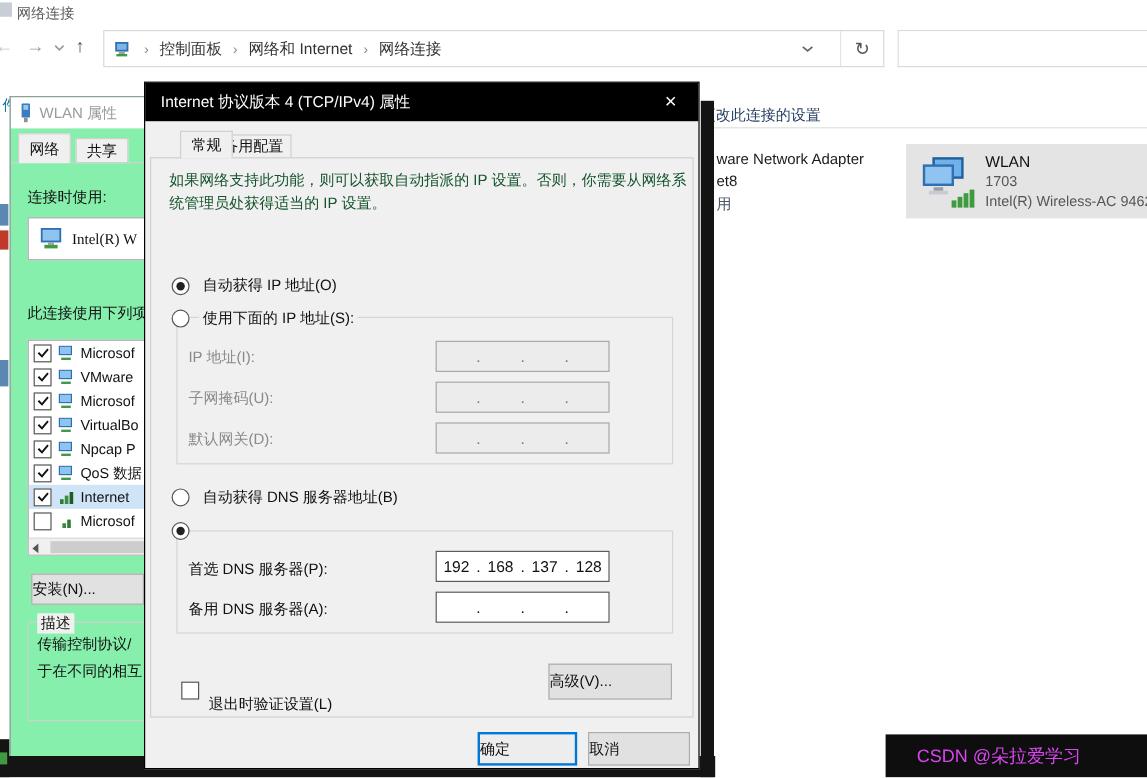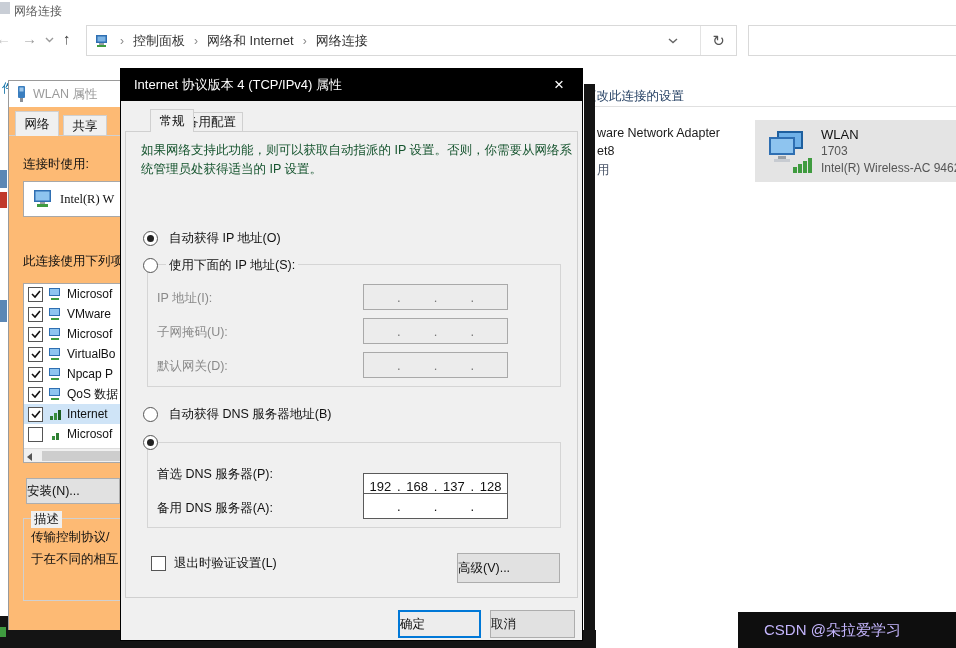--- a/index.html
+++ b/index.html
@@ -34,21 +34,21 @@
   .wlan-name { color:#111; font-size:13px; }
   .wlan-sub { color:#555; font-size:12px; }
 
   
   .dark { position:absolute; background:#141414; }
   .frag { position:absolute; }
 
   
   .wm-bar { position:absolute; left:738px; top:612px; width:218px; height:36px; background:#0e0e0e;
     display:flex; align-items:center; }
-  .wm-text { color:#c4b5fd; font-size:15px; margin-left:26px; white-space:nowrap; }
+  .wm-text { color:#d946ef; font-size:15px; margin-left:26px; white-space:nowrap; }
 
   
   .btn { background:#e1e1e1; border:1px solid #adadad; display:flex; align-items:center;
     font-size:12.5px; color:#111; }
   .btn.default { background:#ededed; border:2px solid #0078d7; }
   .tab { position:absolute; background:#f0f0f0; border:1px solid #d0d0d0; border-bottom:none;
     display:flex; align-items:center; justify-content:center; font-size:12.5px; }
   .groupframe { position:absolute; border:1px solid #d5d5d5; }
   .radio-row { position:absolute; display:flex; align-items:center; gap:8px; }
   .radio { width:15px; height:15px; border:1px solid #555; border-radius:50%; background:#fff; flex:none;
@@ -60,21 +60,21 @@
   .field-label { position:absolute; font-size:12.5px; color:#111; white-space:nowrap; }
   .field-label.dim { color:#8a8a8a; }
   .ip-field { position:absolute; width:145px; height:26px; display:flex; align-items:center; font-size:13px; }
   .ip-field.disabled { background:#ececec; border:1px solid #a9a9a9; color:#777; }
   .ip-field.enabled { background:#fff; border:1px solid #5a5a5a; color:#111; }
   .ip-field .seg { flex:1; text-align:center; }
   .ip-field .dot { width:4px; text-align:center; }
   .ip-field.disabled .dot { color:#777; }
 
   
-  #wlanDlg { position:absolute; left:8px; top:80px; width:112px; height:550px; background:#fdba74;
+  #wlanDlg { position:absolute; left:8px; top:80px; width:112px; height:550px; background:#86efac;
     border-left:1px solid #9a9a9a; border-top:1px solid #9a9a9a; overflow:hidden; z-index:10; }
   #wlanDlg .titlebar { position:absolute; left:0; top:0; width:100%; height:26px; background:#fff;
     display:flex; align-items:center; }
   #wlanDlg .title { color:#9b9b9b; font-size:12.5px; margin-left:24px; white-space:nowrap; }
   .lbox { position:absolute; background:#fff; border:1px solid #a8a8a8; }
   .list-row { position:relative; height:20px; display:flex; align-items:center; gap:5px; padding-left:4px;
     white-space:nowrap; overflow:hidden; }
   .list-row.selected { background:#cfe4f7; }
   .list-row .lbl { font-size:12px; }
   .hscroll { position:absolute; left:0; bottom:0; width:100%; height:14px; background:#f0f0f0;
@@ -392,21 +392,21 @@
       <span class="radio"></span>
       <span class="radio-label">自动获得 DNS 服务器地址(B)</span>
     </div>
 
     <div class="groupframe" style="left:26px;top:373px;width:414px;height:86px;"></div>
     <div class="radio-row" style="left:22px;top:366px;">
       <span class="radio on"></span>
     </div>
 
     <span class="field-label" style="left:36px;top:397px;">首选 DNS 服务器(P):</span>
-    <div class="ip-field enabled" style="left:242px;top:404px;">
+    <div class="ip-field enabled" style="left:242px;top:390px;">
       <span class="seg">192</span>
         <span class="dot">.</span>
       <span class="seg">168</span>
         <span class="dot">.</span>
       <span class="seg">137</span>
         <span class="dot">.</span>
       <span class="seg">128</span>
     </div>
 
     <span class="field-label" style="left:36px;top:431px;">备用 DNS 服务器(A):</span>
@@ -415,21 +415,21 @@
         <span class="dot">.</span>
       <span class="seg"></span>
         <span class="dot">.</span>
       <span class="seg"></span>
         <span class="dot">.</span>
       <span class="seg"></span>
     </div>
 
     <div class="radio-row" style="left:30px;top:486px;">
       <span class="checkbox"></span>
-      <span style="font-size:12.5px;">退出时验证设置(L)</span>
+      <span style="font-size:12.5px;margin-top:24px;">退出时验证设置(L)</span>
     </div>
     <div class="btn" style="position:absolute;left:336px;top:484px;width:103px;height:30px;">
       <span>高级(V)...</span>
     </div>
 
     <div class="btn default" style="position:absolute;left:277px;top:541px;width:83px;height:28px;">
       <span>确定</span>
     </div>
     <div class="btn" style="position:absolute;left:369px;top:541px;width:85px;height:28px;">
       <span>取消</span>

